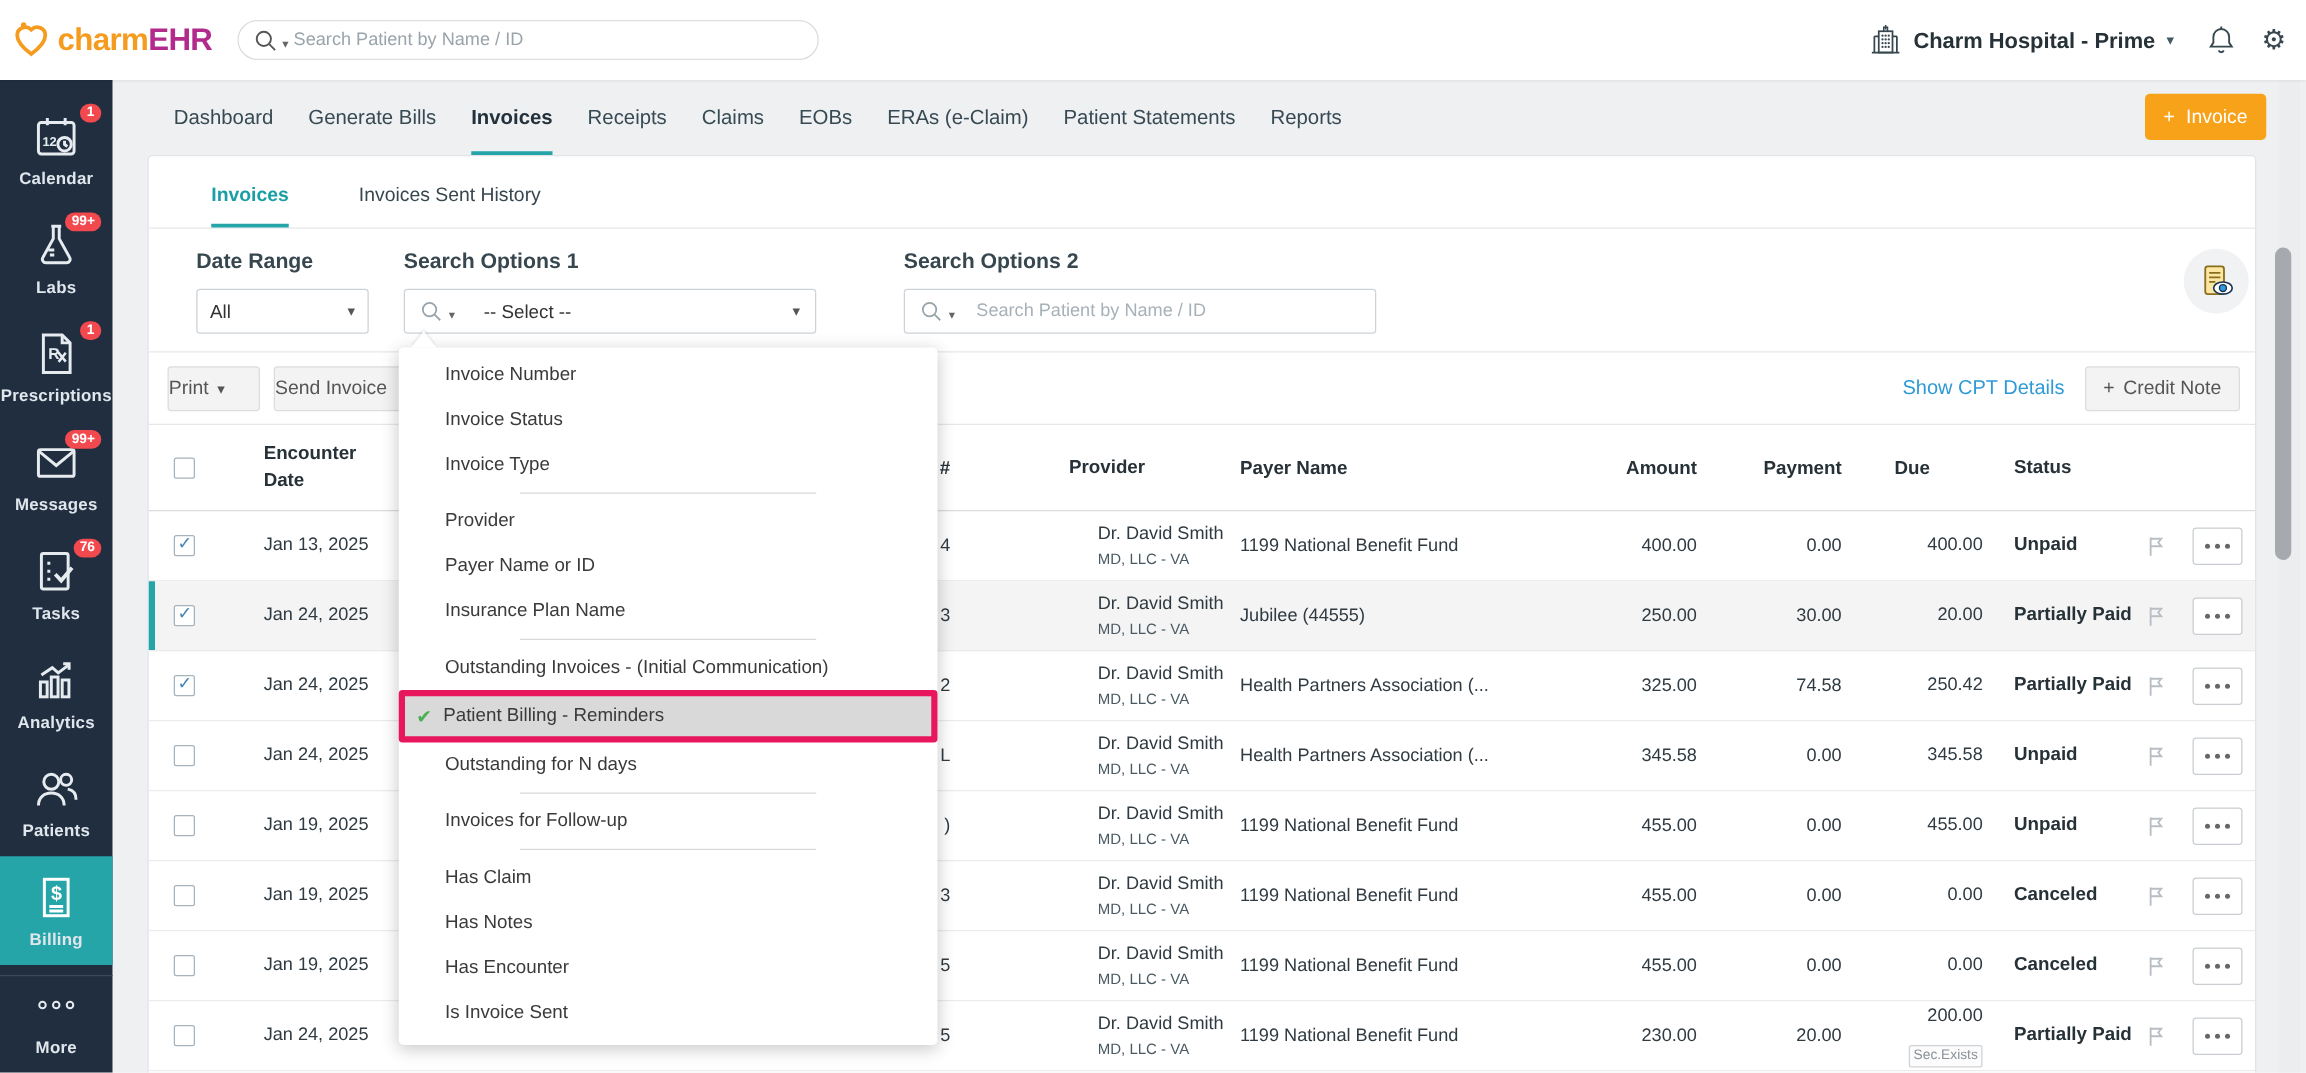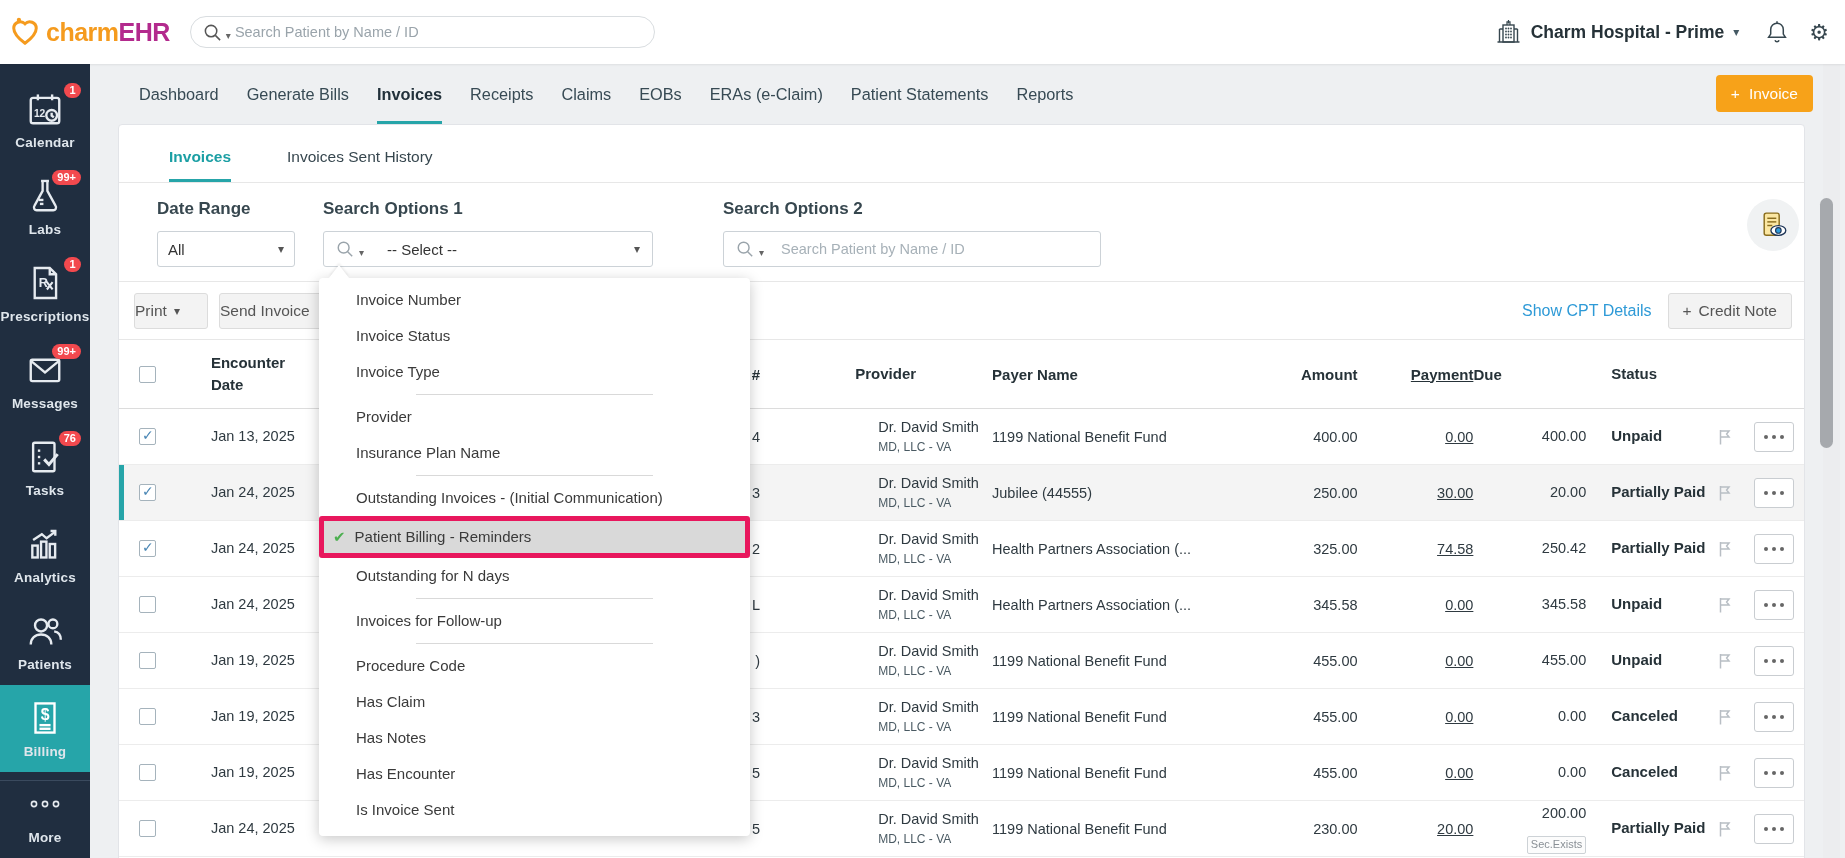--- a/index.html
+++ b/index.html
@@ -100,23 +100,23 @@
   .trow.sel { background:#f4f4f4; }
   .trow.sel::before { content:""; position:absolute; left:0; top:0; bottom:0; width:5px;
     background:#26a5a9; }
   .c1 { width:58px; display:flex; justify-content:center; }
   .c2 { width:132px; padding-left:34px; line-height:1.45; }
   .c3 { width:452px; text-align:right; }
   .c4 { width:230px; padding-left:118px; line-height:1.5; }
   .thead .c4 { padding-left:95px; }
   .c5 { width:243px; padding-left:2px; }
   .c6 { width:125px; text-align:right; }
-  .c7 { width:116px; text-align:right;text-decoration:underline; }
+  .c7 { width:116px; text-align:right; }
   .c8 { width:113px; display:flex; flex-direction:column; align-items:flex-end; line-height:1.4; }
-  .thead .c8 { display:block; text-align:left; }
+  .thead .c8 { display:block; text-align:center; }
   .c9 { width:121px; padding-left:25px; line-height:1.45; }
   .c10 { width:35px; display:flex; justify-content:center; }
   .c11 { width:62px; display:flex; justify-content:flex-start; padding-left:12px; }
   .prov-sub { font-size:12px; color:#4a5a63; }
   .status { font-weight:700; font-size:15px; color:#263238; }
   .cb { width:17px; height:17px; border:1.6px solid #a5b3bc; border-radius:2px; background:#fff;
     position:relative; cursor:pointer; }
   .cb.checked::after { content:"✓"; position:absolute; left:1.5px; top:-2.5px; font-size:14px;
     font-weight:700; color:#4a87b5; font-family:"DejaVu Sans",sans-serif; }
   .dots-btn { width:40px; height:30px; border:1px solid #c9cdd1; border-radius:3px; background:#fff;
@@ -727,20 +727,24 @@
     
     <span class="dd-label">Invoice Type</span>
   </div>
     <div class="dd-div"></div>
     <div class="dd-item">
     
     <span class="dd-label">Provider</span>
   </div>
     <div class="dd-item">
     
+    <span class="dd-label">Payer Name or ID</span>
+  </div>
+    <div class="dd-item">
+    
     <span class="dd-label">Insurance Plan Name</span>
   </div>
     <div class="dd-div"></div>
     <div class="dd-item">
     
     <span class="dd-label">Outstanding Invoices - (Initial Communication)</span>
   </div>
     <div class="dd-item sel">
     <span class="dd-check">✔</span>
     <span class="dd-label">Patient Billing - Reminders</span>
@@ -750,24 +754,20 @@
     <span class="dd-label">Outstanding for N days</span>
   </div>
     <div class="dd-div"></div>
     <div class="dd-item">
     
     <span class="dd-label">Invoices for Follow-up</span>
   </div>
     <div class="dd-div"></div>
     <div class="dd-item">
     
-    <span class="dd-label">Procedure Code</span>
-  </div>
-    <div class="dd-item">
-    
     <span class="dd-label">Has Claim</span>
   </div>
     <div class="dd-item">
     
     <span class="dd-label">Has Notes</span>
   </div>
     <div class="dd-item">
     
     <span class="dd-label">Has Encounter</span>
   </div>

